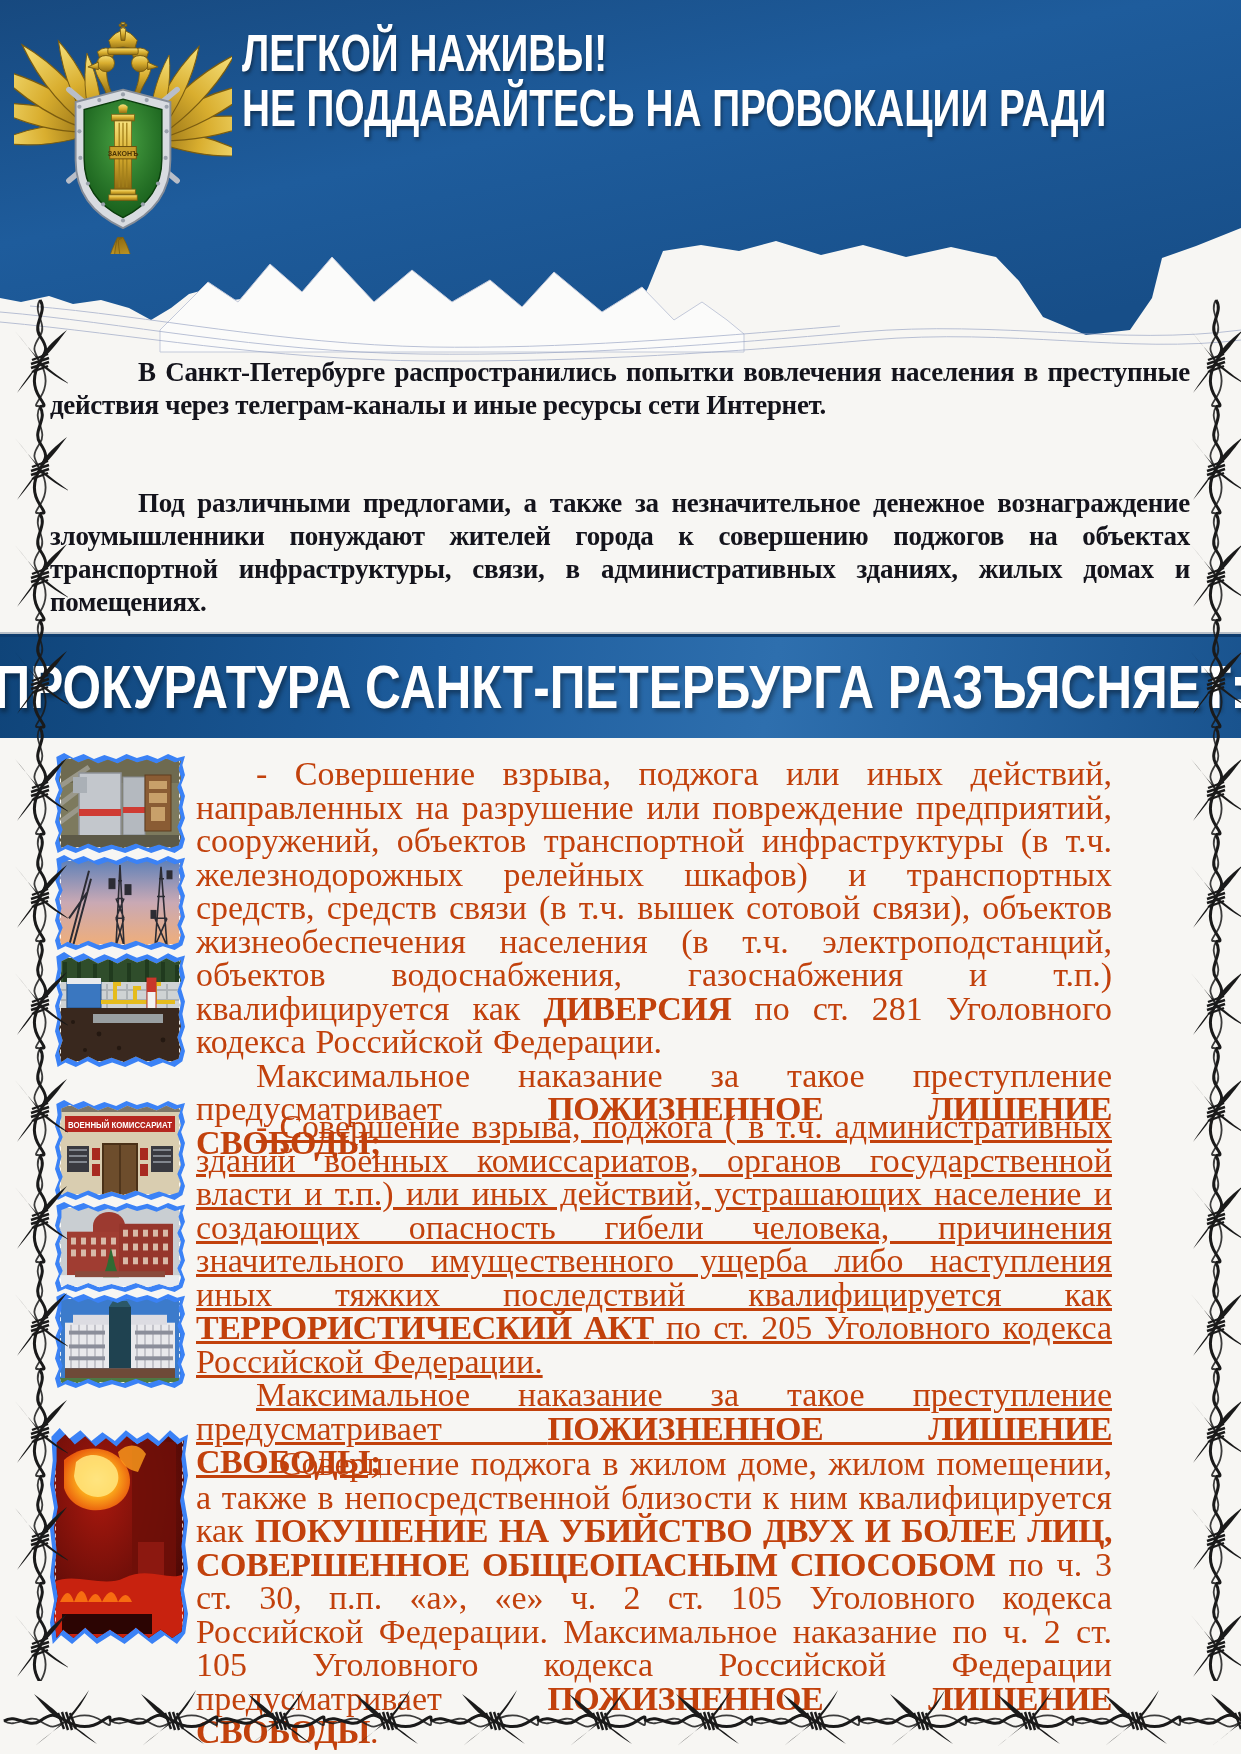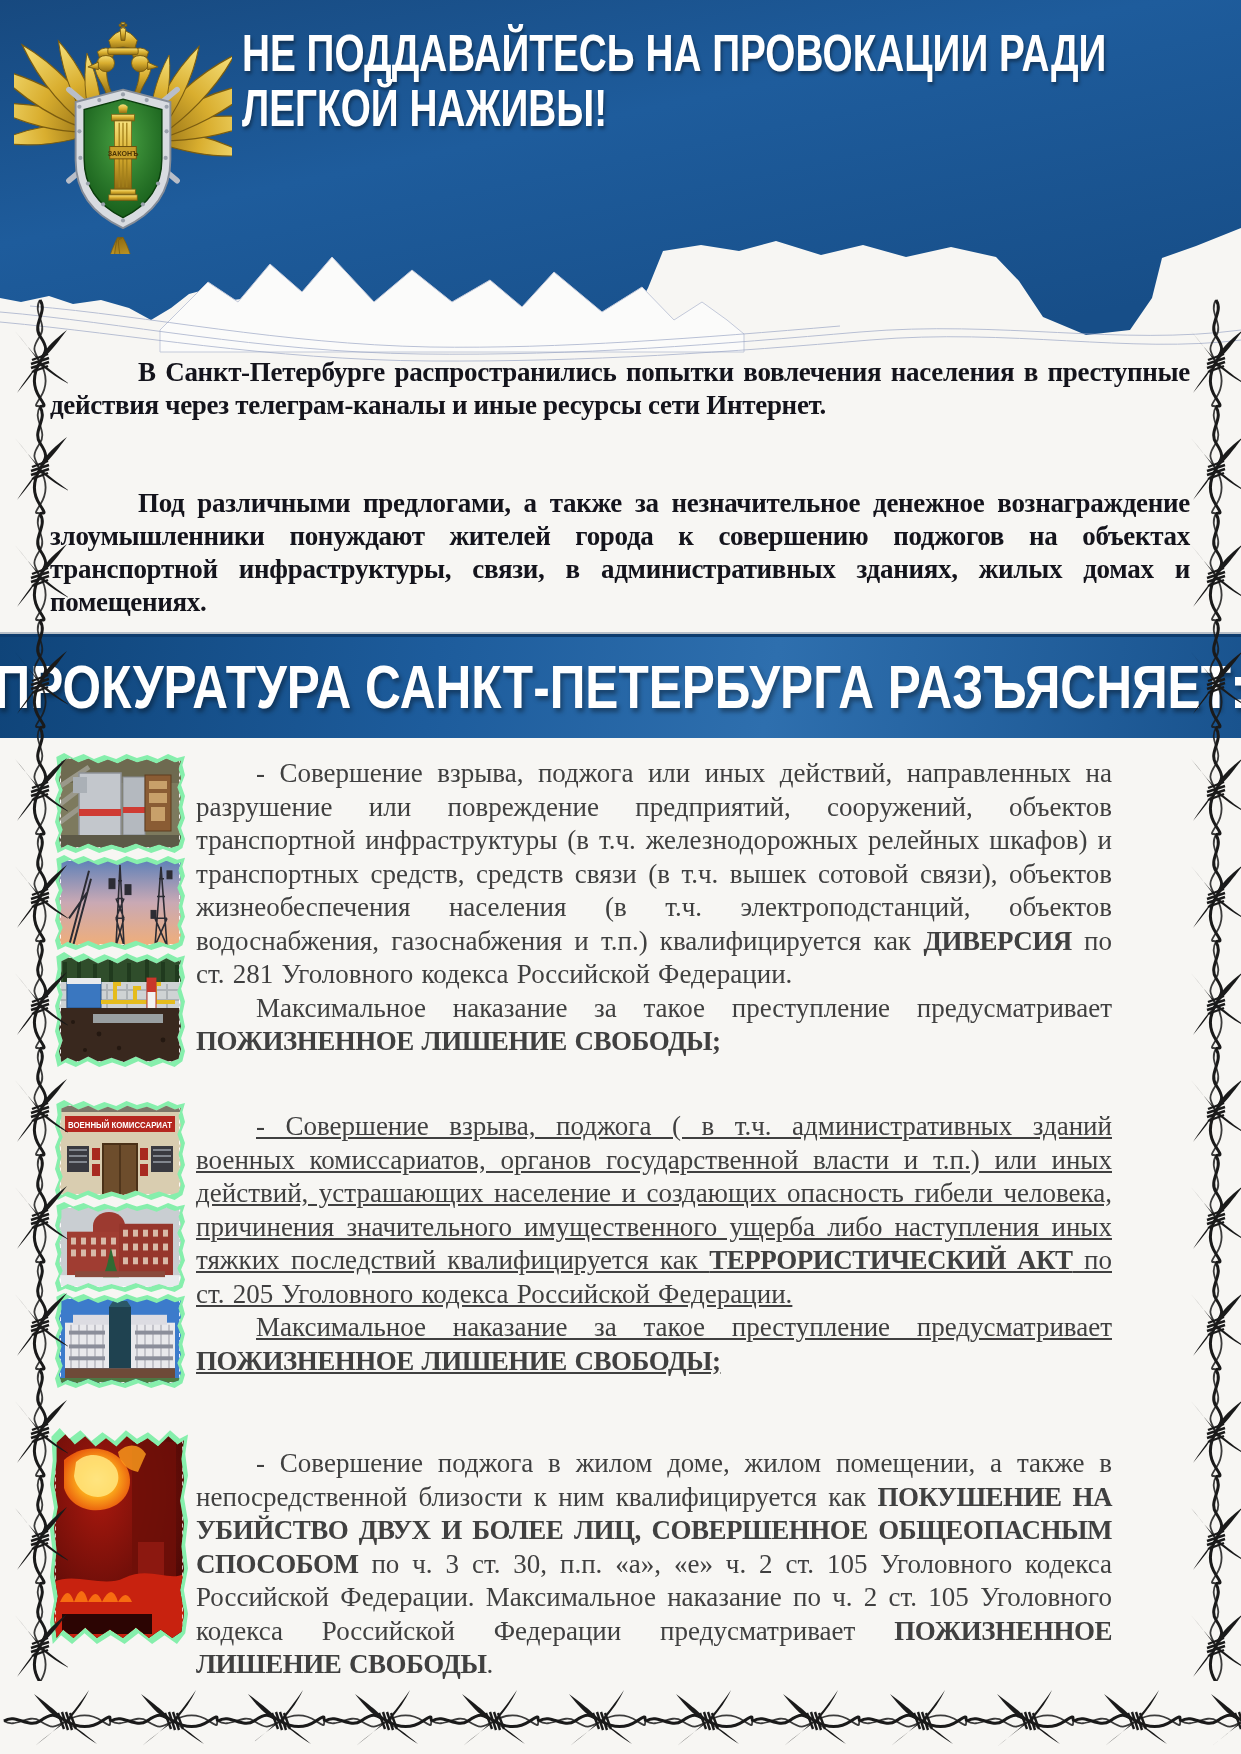--- a/index.html
+++ b/index.html
@@ -25,28 +25,28 @@
   
   .banner{position:absolute;top:632px;left:0;width:1241px;height:104px;
           background:linear-gradient(100deg,#0f4479 0%,#1d5c9c 35%,#2e6fae 62%,#19538e 100%);
           border-top:2px solid #b9c0c8;box-shadow:inset 0 3px 0 #0d3c6e;
           display:flex;align-items:center;justify-content:center;}
   .banner-text{color:#fff;font-family:"Liberation Sans",sans-serif;font-weight:bold;
           font-size:62px;white-space:nowrap;transform:scaleX(.8);transform-origin:50% 50%;
           text-shadow:3px 4px 5px rgba(0,0,0,.35);}
 
   
-  .sect{position:absolute;left:196px;width:916px;font-size:27px;line-height:33.5px;
-        text-align:justify;color:#404040;word-spacing:1.5px;}
+  .sect{position:absolute;left:196px;width:916px;font-size:34px;line-height:33.5px;
+        text-align:justify;color:#c2410c;word-spacing:1.5px;}
   .sect p{margin:0;text-indent:60px;}
   .sect .b{font-weight:bold;letter-spacing:-.5px;}
   .s1{top:757px;} .s2{top:1110px;text-decoration:underline;} .s3{top:1447px;}
 
   
-  .photo{position:absolute;background:#86efac;
+  .photo{position:absolute;background:#3b82f6;
     clip-path:polygon(1% 4%,7% 0%,14% 5%,22% 1%,30% 6%,38% 2%,47% 6%,55% 1%,63% 5%,
       71% 2%,79% 6%,87% 1%,94% 5%,100% 3%,98% 12%,100% 22%,97% 32%,100% 43%,98% 54%,
       100% 65%,97% 75%,100% 86%,98% 95%,92% 100%,83% 96%,74% 100%,64% 95%,54% 100%,
       44% 96%,34% 100%,25% 95%,16% 100%,8% 96%,2% 100%,0% 90%,3% 80%,0% 69%,2% 58%,
       0% 47%,3% 37%,0% 26%,2% 15%);}
   .photo > svg{position:absolute;left:4px;top:4px;width:calc(100% - 8px);height:calc(100% - 8px);
     clip-path:polygon(2% 5%,9% 1%,16% 6%,24% 2%,32% 7%,40% 3%,48% 7%,56% 2%,64% 6%,
       72% 3%,80% 7%,88% 2%,95% 6%,100% 4%,98% 13%,100% 23%,97% 33%,100% 44%,98% 55%,
       100% 66%,97% 76%,100% 87%,98% 96%,91% 99%,82% 95%,73% 99%,63% 94%,53% 99%,
       43% 95%,33% 99%,24% 94%,15% 99%,7% 95%,2% 99%,0% 89%,3% 79%,0% 68%,2% 57%,
@@ -203,22 +203,22 @@
       <rect x="106" y="119" width="18" height="72" fill="url(#gold)" stroke="#7a5c10" stroke-width=".8"></rect>
       <path d="M111,121 V189 M115,121 V189 M119,121 V189" stroke="#a3801b" stroke-width="1.4" fill="none"></path>
       <rect x="102" y="191" width="26" height="6" fill="url(#gold)" stroke="#7a5c10" stroke-width=".8"></rect>
       <rect x="100" y="197" width="30" height="6" fill="url(#gold)" stroke="#7a5c10" stroke-width=".8"></rect>
       <rect x="101" y="146" width="28" height="13" fill="#caa02c" stroke="#6d500c" stroke-width="1"></rect>
       <text x="115" y="156" font-family="Liberation Sans, sans-serif" font-size="7.5" font-weight="bold" fill="#4a3406" text-anchor="middle">ЗАКОНЪ</text>
     </g>
   </svg>
 
   <div class="title">
+    <span class="tl"><span class="cond">ЛЕГКОЙ НАЖИВЫ!</span></span>
     <span class="tl"><span class="cond">НЕ ПОДДАВАЙТЕСЬ НА ПРОВОКАЦИИ РАДИ</span></span>
-    <span class="tl"><span class="cond">ЛЕГКОЙ НАЖИВЫ!</span></span>
   </div>
 
   <div class="intro p2">Под различными предлогами, а также за незначительное денежное вознаграждение злоумышленники понуждают жителей города к совершению поджогов на объектах транспортной инфраструктуры, связи, в административных зданиях, жилых домах и помещениях.</div>
   <div class="intro p1">В Санкт-Петербурге распространились попытки вовлечения населения в преступные действия через телеграм-каналы и иные ресурсы сети Интернет.</div>
 
   <div class="banner">
     <span class="banner-text">ПРОКУРАТУРА САНКТ-ПЕТЕРБУРГА РАЗЪЯСНЯЕТ:</span>
   </div>
 
   <div class="photo" style="left:55px;top:753px;width:130px;height:100px" aria-label="Железнодорожные релейные шкафы">

